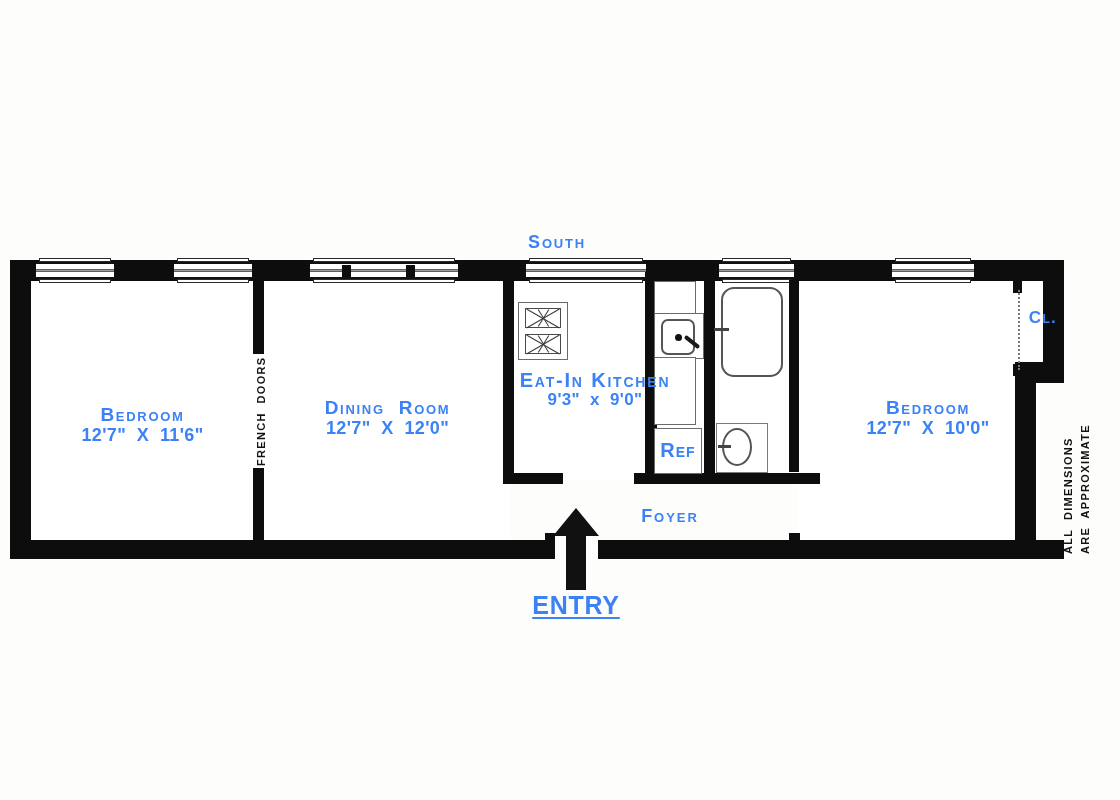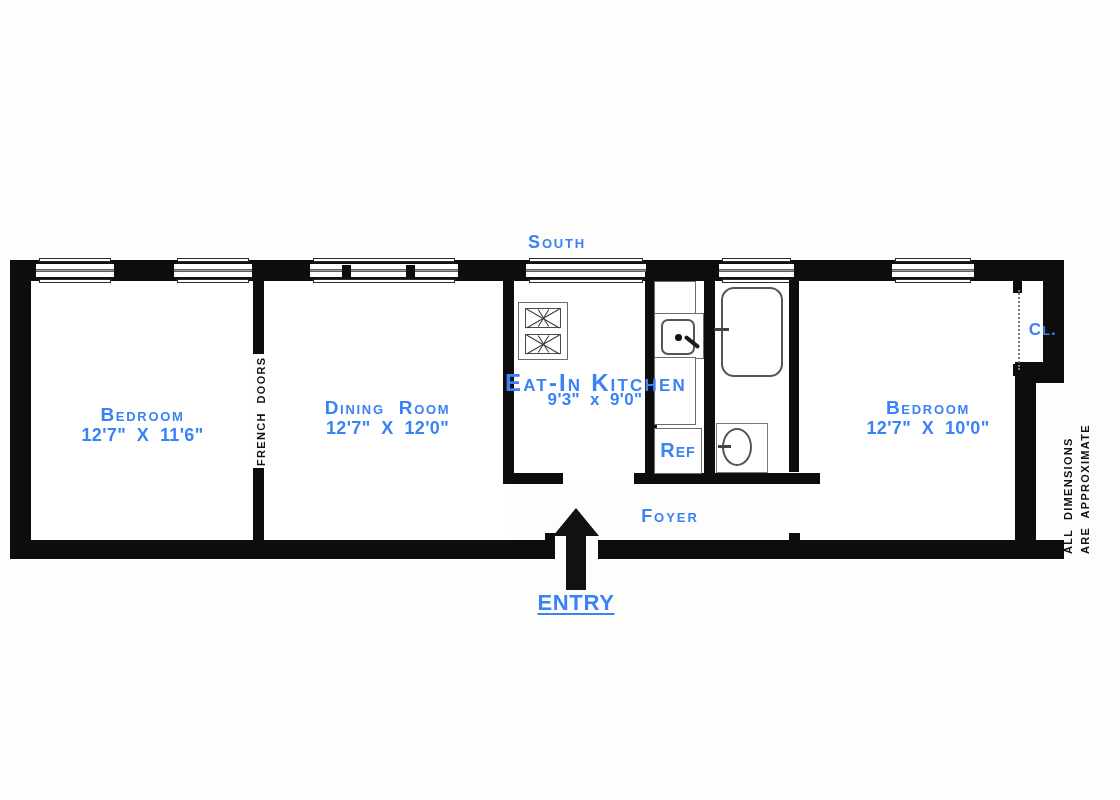--- a/index.html
+++ b/index.html
@@ -61,21 +61,21 @@
     font-weight: bold;
   }
 
   .foyer-label {
     font-size: 18px;
     letter-spacing: 0.11em;
     font-weight: bold;
   }
 
   .entry-label {
-    font-size: 22px;
+    font-size: 25px;
     letter-spacing: 0.03em;
     font-weight: bold;
     text-decoration: underline;
     text-underline-offset: 3px;
   }
 
   .cl-label {
     font-size: 17px;
     letter-spacing: 0.08em;
     font-weight: bold;
@@ -370,27 +370,27 @@
   <div class="dashed-door" style="left:1018px; top:290px; height:80px;"></div>
 
   <div class="label compass-label label-smallcaps" style="left:492px; top:232px; width:130px;">South</div>
 
   <div class="label room-name label-smallcaps" style="left:45px; top:403px; width:195px;">Bedroom</div>
   <div class="label room-dims" style="left:45px; top:425px; width:195px;">12'7"  X  11'6"</div>
 
   <div class="label room-name label-smallcaps" style="left:290px; top:396px; width:195px;">Dining  Room</div>
   <div class="label room-dims" style="left:290px; top:418px; width:195px;">12'7"  X  12'0"</div>
 
-  <div class="label room-name label-smallcaps" style="left:505px; top:368px; width:180px; font-size:24px;">Eat-In Kitchen</div>
+  <div class="label room-name label-smallcaps" style="left:505px; top:368px; width:180px; font-size:20px;">Eat-In Kitchen</div>
   <div class="label room-dims" style="left:505px; top:390px; width:180px; font-size:17px;">9'3"  x  9'0"</div>
 
   <div class="label room-name label-smallcaps" style="left:833px; top:396px; width:190px;">Bedroom</div>
   <div class="label room-dims" style="left:833px; top:418px; width:190px;">12'7"  X  10'0"</div>
 
-  <div class="label cl-label label-smallcaps" style="left:1024px; top:320px; width:38px;">Cl.</div>
+  <div class="label cl-label label-smallcaps" style="left:1024px; top:308px; width:38px;">Cl.</div>
 
   <div class="label foyer-label label-smallcaps" style="left:620px; top:506px; width:100px;text-align:center;">Foyer</div>
 
   <div class="vert-label upward" style="left:255px; top:358px; height:108px;">FRENCH  DOORS</div>
 
   <div class="vert-label upward" style="left:1060px; top:418px; height:136px; line-height:1.5;">ALL  DIMENSIONS
 ARE  APPROXIMATE</div>
 
   <svg class="entry-arrow" style="left:552px; top:508px;" width="48" height="82" viewBox="0 0 48 82">
     <polygon points="24,0 47,28 34,28 34,82 14,82 14,28 1,28" fill="#111111"></polygon>

